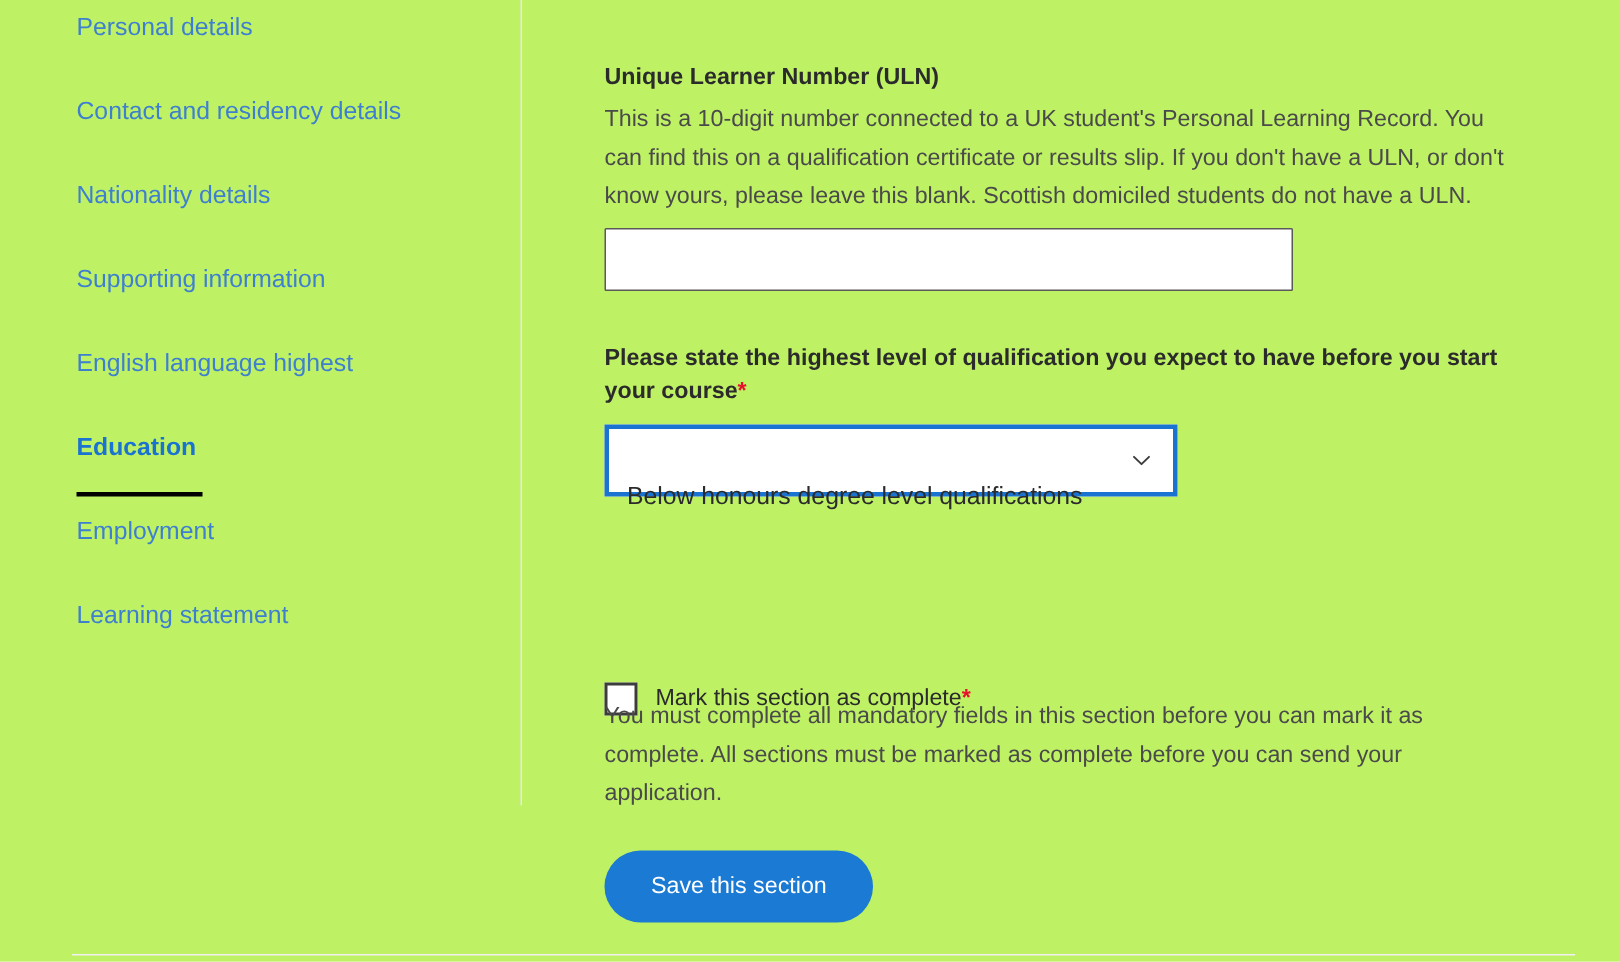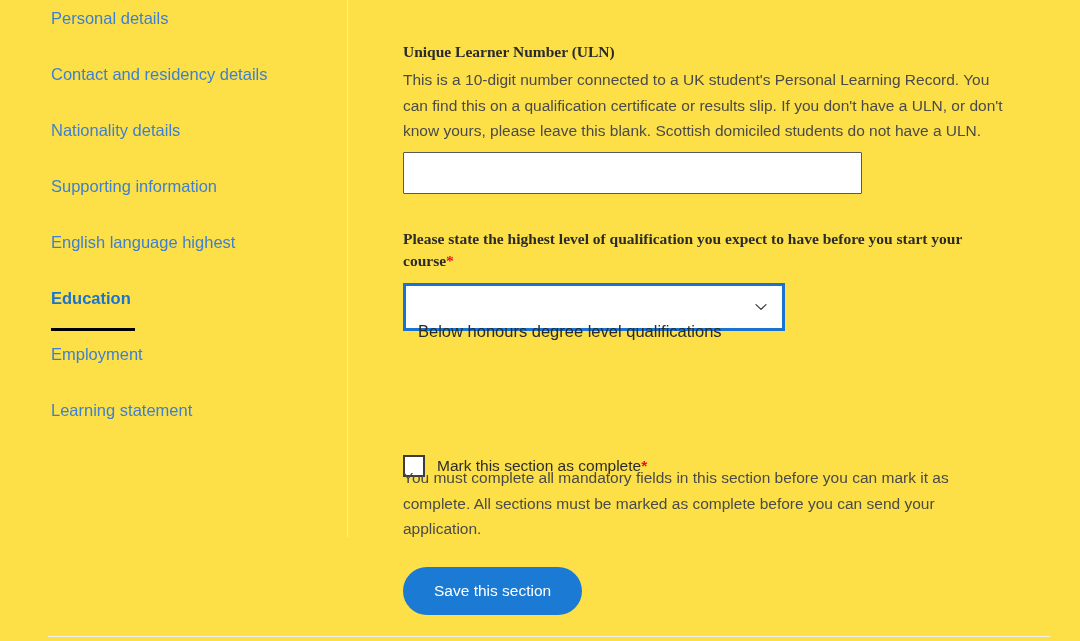--- a/index.html
+++ b/index.html
@@ -14,21 +14,21 @@
     overflow: hidden;
     font-family: "Liberation Sans", sans-serif;
     -webkit-font-smoothing: antialiased;
   }
 
   
   #page {
     position: relative;
     width: 1080px;
     height: 641px;
-    background: #fde047;
+    background: #bef264;
   }
 
   
   #sidebar {
     position: absolute;
     left: 0;
     top: 0;
     width: 348px;
     height: 537px;
     border-right: 1px solid #e8e8e8;
@@ -64,21 +64,20 @@
     top: 0;
     width: 620px;
   }
 
   .field-title {
     font-size: 15.5px;
     font-weight: bold;
     color: #2b2b2b;
     line-height: 22px;
     margin: 0;
-    font-family: Liberation Serif, serif;
   }
   .field-desc {
     font-size: 15.5px;
     color: #4a4a4a;
     line-height: 25.5px;
     margin: 0;
     max-width: 610px;
   }
 
   .req-star {

